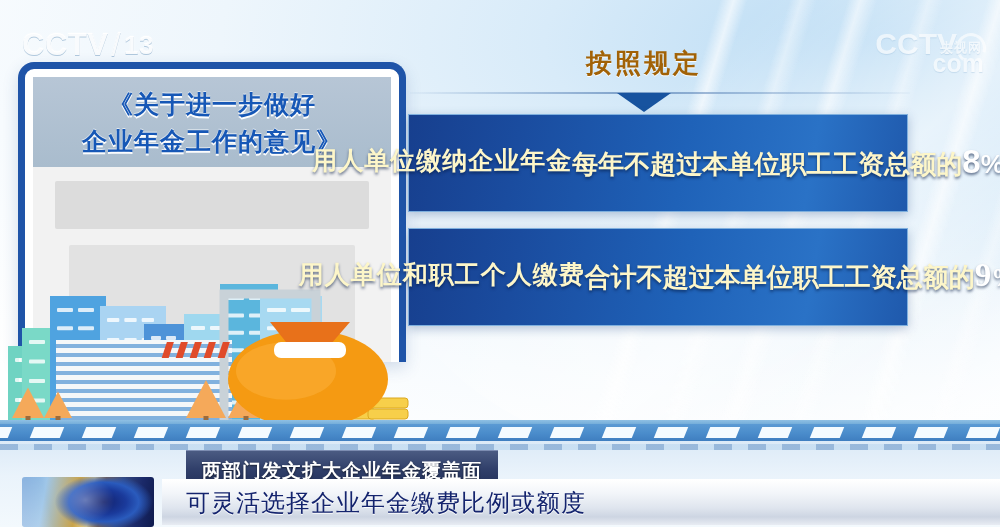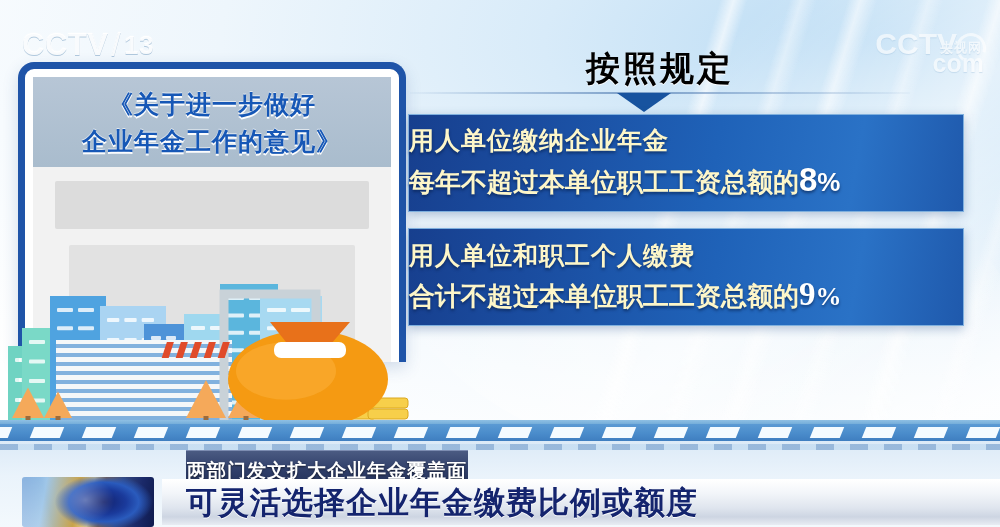--- a/index.html
+++ b/index.html
@@ -132,38 +132,38 @@
     background:linear-gradient(180deg,#8fc0e4,#6ea9d7);
   }
   .ground{
     position:absolute; left:0; right:0; top:441px; height:86px;
     background:linear-gradient(180deg,#dceaf7 0%, #eaf3fb 40%, #f3f9fd 100%);
   }
 
   
   .rule-head{
     position:absolute; left:586px; top:46px;
-    font-size:34px; font-weight:bold; color:#000000; letter-spacing:3px;
+    font-size:26px; font-weight:bold; color:#a16207; letter-spacing:3px;
     text-shadow:0 1px 0 rgba(255,255,255,.9);
   }
   .rule-divider{
     position:absolute; left:410px; top:92px; width:500px; height:2px;
     background:linear-gradient(90deg, rgba(110,150,195,.05), rgba(95,135,185,.75) 45%, rgba(110,150,195,.05));
   }
   .rule-arrow{
     position:absolute; left:617px; top:93px; width:0; height:0;
     border-left:27px solid transparent; border-right:27px solid transparent;
     border-top:19px solid #17539f;
   }
   .box{
-    position:absolute; left:408px; width:556px;
+    position:absolute; left:408px; width:500px;
     background:linear-gradient(100deg,#173f8e 0%, #1a4c9f 22%, #1f62b8 55%, #2a72c6 80%, #1f59ac 100%);
     border:1px solid #7fb0de;
     box-shadow:0 3px 10px rgba(30,70,130,.3);
-    display:flex; flex-direction:column; align-items:flex-start; justify-content:center;
+    display:flex; flex-direction:row; align-items:center; justify-content:center;
     padding:6px 0 8px;
   }
   #box1{ top:114px; height:98px; }
   #box2{ top:228px; height:98px;font-family:Liberation Serif, serif; }
   .box .l1, .box .l2{
     color:#fdf6c9; font-weight:bold; white-space:nowrap;
     text-shadow:0 2px 3px rgba(5,25,65,.6);
   }
   .box .l1{ font-size:25px; letter-spacing:1px; margin-bottom:4px; }
   .box .l2{ font-size:26px; letter-spacing:0px; }
@@ -179,37 +179,37 @@
     border-radius:3px;
     overflow:hidden;
   }
   .lt-swirl:after{
     content:""; position:absolute; inset:0;
     background:
       radial-gradient(55% 110% at 48% 46%, rgba(255,255,255,.35) 0%, rgba(255,255,255,0) 40%),
       linear-gradient(75deg, rgba(255,255,255,.35) 0%, rgba(255,255,255,0) 22%);
   }
   .kicker{
-    position:absolute; left:186px; top:450px; height:40px; padding:0 1px;
+    position:absolute; left:186px; top:450px; height:40px; padding:0 16px;
     background:linear-gradient(180deg,#4b5b82 0%, #31406b 45%, #202e57 100%);
     display:flex; align-items:center;
     border-top:1px solid #7d8db2;
   }
   .kicker span{
     font-size:19px; font-weight:bold; color:#ffffff; letter-spacing:1px;
     text-shadow:0 1px 2px rgba(0,0,0,.6); white-space:nowrap;
   }
   .headline{
     position:absolute; left:162px; top:479px; right:0; height:46px;
     background:linear-gradient(180deg,#ffffff 0%, #f2f5f9 30%, #dfe5ee 62%, #cdd5e2 82%, #e8ecf3 100%);
     display:flex; align-items:center; padding-left:24px;
     border-top:1px solid #ffffff;
   }
   .headline span{
-    font-size:31px; font-weight:bold; color:#14246e; letter-spacing:1px;
+    font-size:24px; font-weight:normal; color:#14246e; letter-spacing:1px;
     white-space:nowrap;
     text-shadow:0 1px 0 rgba(255,255,255,.9);
   }
   .lt-ticks{
     position:absolute; left:0; right:0; top:444px; height:6px;
     background:repeating-linear-gradient(90deg,#5f8fc4 0 18px, #b9d6ee 18px 34px);
     opacity:.55;
   }
 </style>
 </head>

